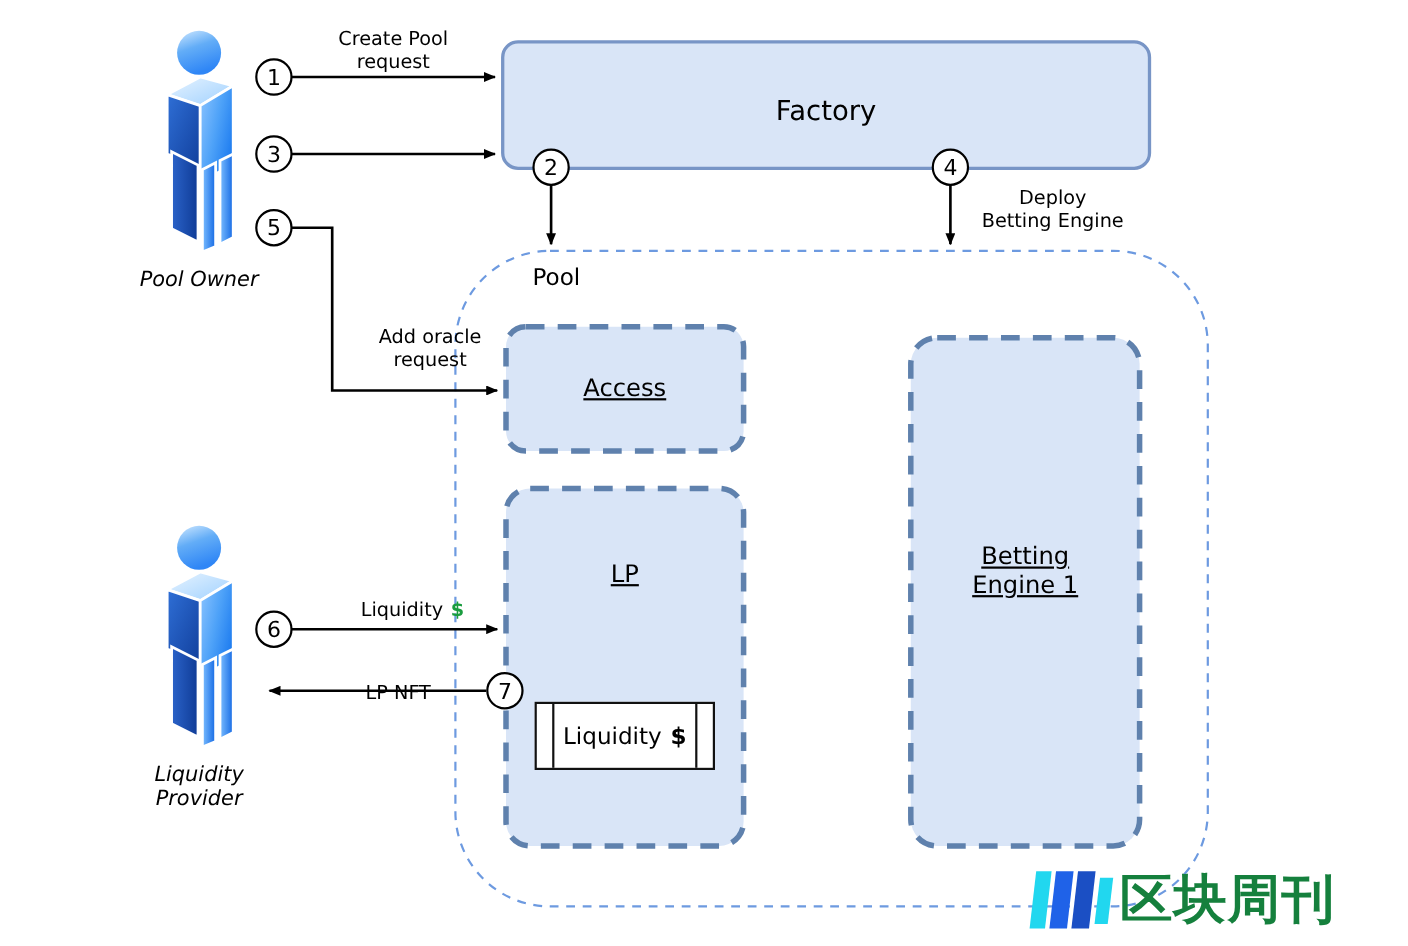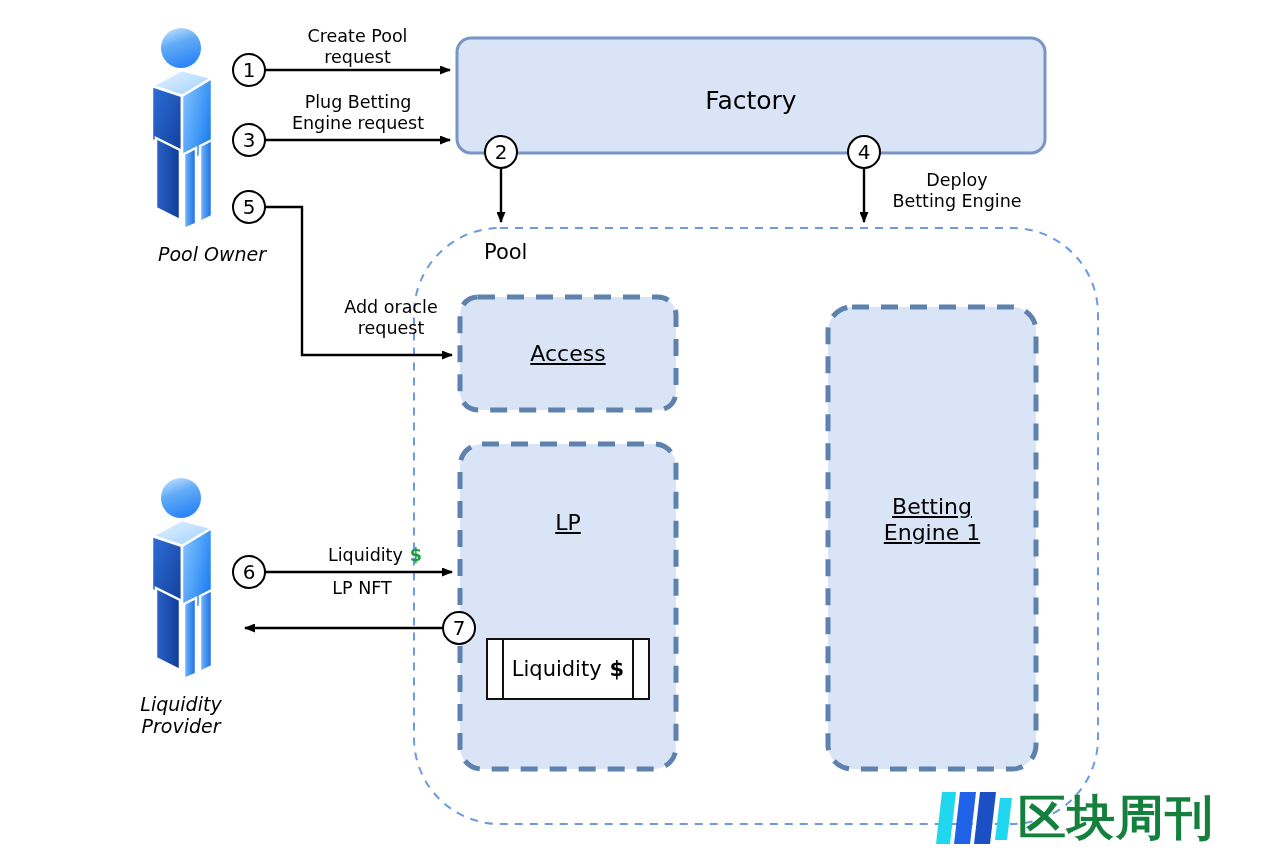--- a/index.html
+++ b/index.html
@@ -194,21 +194,21 @@
     </g>
 
     <g transform="translate(938,788)">
       <path d="M4,4 L18,4 L12,56 L-2,56 z" fill="#21d7ef"></path>
       <path d="M22,4 L38,4 L32,56 L16,56 z" fill="#1f62e8"></path>
       <path d="M42,4 L58,4 L52,56 L36,56 z" fill="#1b4fc4"></path>
       <path d="M62,10 L74,10 L69,52 L57,52 z" fill="#21d7ef"></path>
     </g>
   </svg>
 
-  <div class="txt actor-label" style="left:96px; top:243px; width:170px;text-align:right;">Pool Owner</div>
+  <div class="txt actor-label" style="left:96px; top:243px; width:170px;">Pool Owner</div>
 
   <div class="txt actor-label" style="left:96px; top:693px; width:170px;">Liquidity<br>Provider</div>
 
   <div class="txt box-title-lg" style="left:457px; top:86px; width:588px;">Factory</div>
 
   <div class="txt pool-label" style="left:484px; top:240px;">Pool</div>
 
   <div class="txt box-title-md" style="left:460px; top:341px; width:216px;">Access</div>
 
   <div class="txt box-title-md" style="left:460px; top:510px; width:216px;">LP</div>
@@ -217,30 +217,29 @@
 
   <div class="liq-comp" style="left:486px; top:638px; width:164px; height:62px;">
     <span class="bar l"></span>
     <span class="bar r"></span>
     <span class="lbl">Liquidity</span>
       <span class="lbl money" style="margin-left:8px;">$</span>
   </div>
 
   <div class="txt edge-label" style="left:265px; top:26px; width:185px;">Create Pool<br>request</div>
 
-  <div class="txt edge-label" style="left:263px; top:92px; width:190px;">Plug Betting<br>Engine request</div>
 
   <div class="txt edge-label" style="left:296px; top:297px; width:190px;">Add oracle<br>request</div>
 
 
   <div class="txt edge-label" style="left:871px; top:170px; width:172px;">Deploy<br>Betting Engine</div>
 
   <div class="txt edge-label" style="left:280px; top:545px; width:190px;"><span>Liquidity</span><span class="money" style="margin-left:7px;">$</span></div>
 
-  <div class="txt edge-label" style="left:272px; top:578px; width:180px;">LP NFT</div>
+  <div class="txt edge-label" style="left:272px; top:620px; width:180px;">LP NFT</div>
 
   <div class="num" style="left:232px; top:53px;">1</div>
   <div class="num" style="left:232px; top:123px;">3</div>
   <div class="num" style="left:232px; top:190px;">5</div>
   <div class="num" style="left:484px; top:135px;">2</div>
   <div class="num" style="left:847px; top:135px;">4</div>
   <div class="num" style="left:232px; top:555px;">6</div>
   <div class="num" style="left:442px; top:611px;">7</div>
 
   <div class="wm wm-text" style="left:1018px; top:786px;">区块周刊</div>

